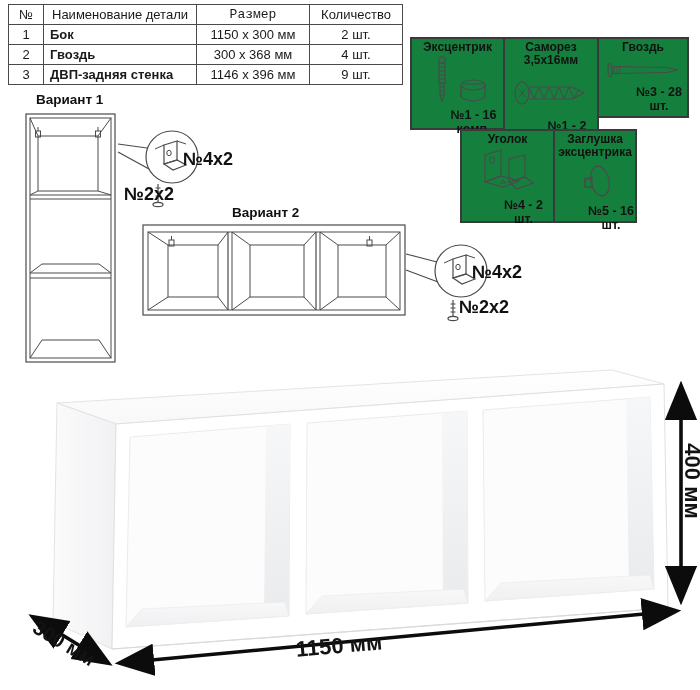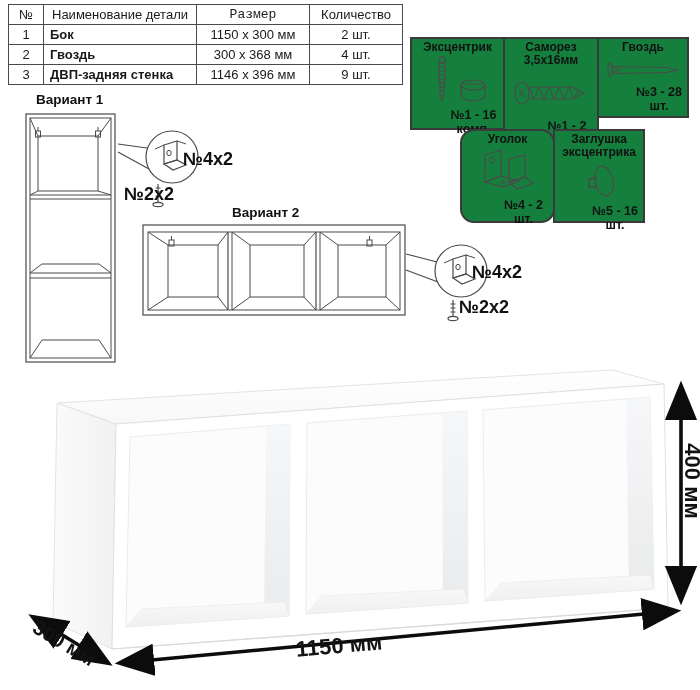--- a/index.html
+++ b/index.html
@@ -123,36 +123,36 @@
       <line x1="9" y1="14.5" x2="64" y2="13.5" class="ln"></line>
       <line x1="11" y1="7.5" x2="11" y2="14.5" class="ln-thin"></line>
       <line x1="14" y1="7.5" x2="14" y2="14.5" class="ln-thin"></line>
       <line x1="17" y1="7.5" x2="17" y2="14.5" class="ln-thin"></line>
       <path d="M64,8.5 L75,11 L64,13.5" class="ln"></path>
     </svg>
   </div>
   <div class="hw-count">№3 - 28 шт.</div>
 </div>
 
-<div class="hw-cell" style="left:460px;top:129px;width:95px;height:94px;border-radius:14px;">
+<div class="hw-cell" style="left:460px;top:129px;width:95px;height:94px;">
   <div class="hw-title">Уголок</div>
   <div class="hw-icon">
     <svg width="66" height="52" viewBox="0 0 66 52" style="position:static">
       <path d="M10,9 L26,4 L26,30 L10,36 Z" class="ln"></path>
       <ellipse cx="17" cy="14" rx="2.6" ry="3.2" class="ln-thin"></ellipse>
       <path d="M10,36 L26,30 L44,35 L28,41 Z" class="ln"></path>
       <path d="M34,13 L50,9 L50,31 L34,36 Z" class="ln"></path>
       <path d="M34,36 L50,31 L58,37 L42,43 Z" class="ln"></path>
       <path d="M28,34 L31,37 L26,37 Z" class="ln-thin"></path>
     </svg>
   </div>
   <div class="hw-count">№4 - 2 шт.</div>
 </div>
 
-<div class="hw-cell" style="left:553px;top:129px;width:92px;height:94px;">
+<div class="hw-cell" style="left:553px;top:129px;width:84px;height:94px;">
   <div class="hw-title">Заглушка</div>
   <div class="hw-title">эксцентрика</div>
   <div class="hw-icon">
     <svg width="46" height="44" viewBox="0 0 46 44" style="position:static">
       <ellipse cx="28" cy="21" rx="9" ry="15" class="ln" transform="rotate(-12 28 21)"></ellipse>
       <path d="M21,17 L13,19 L13,27 L21,28" class="ln"></path>
       <rect x="13" y="19" width="7" height="8" class="ln-thin"></rect>
     </svg>
   </div>
   <div class="hw-count">№5 - 16 шт.</div>

